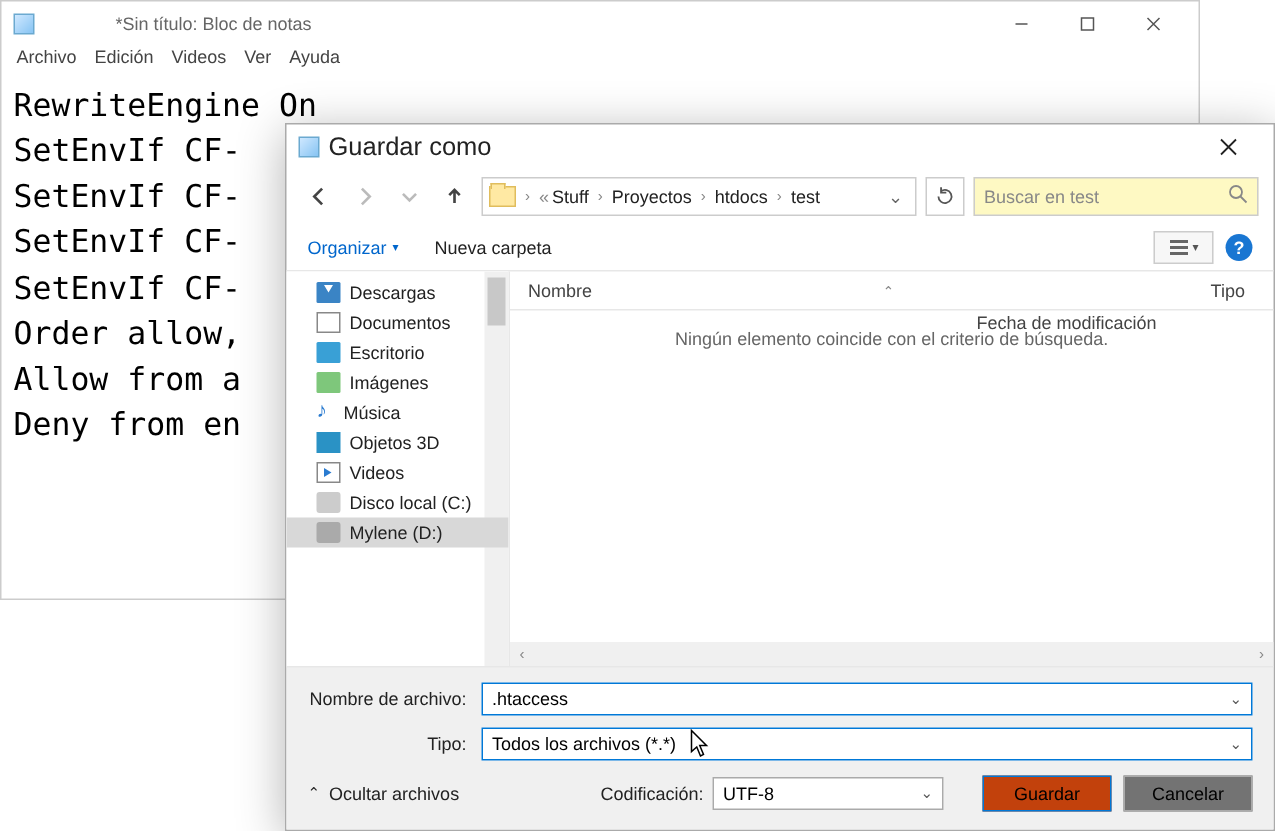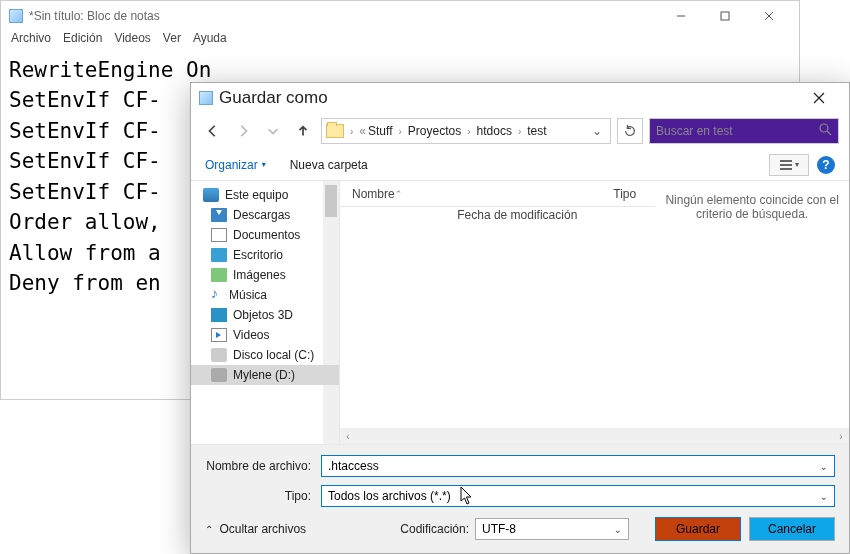--- a/index.html
+++ b/index.html
@@ -1,20 +1,20 @@
 <!DOCTYPE html>
 <html><head>
 <meta charset="utf-8">
 <style>
   * { box-sizing: border-box; margin: 0; padding: 0; font-family: "Segoe UI", Tahoma, sans-serif; }
   body { width: 850px; height: 554px; position: relative; background: #fff; overflow: hidden; font-size: 12px; }
 
   
   .notepad { position: absolute; left: 0; top: 0; width: 800px; height: 400px; border: 1px solid #ccc; background: #fff; }
-  .np-titlebar { height: 30px; display: flex; align-items: center; padding: 0 8px; color: #666; }
+  .np-titlebar { height: 30px; display: flex; align-items: center; padding: 0 8px; color: #666; gap: 48px; }
   .np-icon { width: 14px; height: 14px; background: linear-gradient(135deg,#cfe8ff,#87c4f3); border: 1px solid #6ba9d0; margin-right: 6px; }
   .np-title { flex: 1; font-size: 12px; }
   .np-winbtns { display: flex; gap: 0; }
   .np-winbtn { width: 44px; height: 28px; display: flex; align-items: center; justify-content: center; color: #555; font-size: 12px; }
   .np-winbtn svg { stroke: #555; }
   .np-menubar { height: 20px; display: flex; gap: 12px; padding: 0 10px; color: #444; font-size: 12px; }
   .np-menubar span { cursor: default; }
   .np-content { padding: 4px 8px; font-family: Consolas, monospace; font-size: 21px; white-space: pre; line-height: 1.45; }
 
   
@@ -32,21 +32,21 @@
   .navarrow svg path { stroke: #bbb; fill: none; stroke-width: 2; }
   .addrbox { flex: 1; height: 26px; border: 1px solid #ccc; background: #fff; display: flex; align-items: center; padding: 0 4px; gap: 2px; font-size: 12px; }
   .folder-ico { width: 18px; height: 14px; background: #ffe9a3; border: 1px solid #e0bd5d; position: relative; }
   .folder-ico::before { content: ""; position: absolute; top: -3px; left: 0; width: 8px; height: 3px; background: #ffe9a3; border: 1px solid #e0bd5d; border-bottom: none; }
   .crumb-sep { color: #888; padding: 0 4px; font-size: 10px; }
   .crumb { color: #222; }
   .crumb-pre { color: #888; }
   .addr-drop { margin-left: auto; color: #666; padding: 0 4px; }
   .refresh { width: 26px; height: 26px; border: 1px solid #ccc; display: flex; align-items: center; justify-content: center; background: #fff; }
   .refresh svg { width: 14px; height: 14px; }
-  .searchbox { width: 190px; height: 26px; border: 1px solid #ccc; background: #4c1d95; display: flex; align-items: center; padding: 0 6px; color: #888; gap: 6px; }
+  .searchbox { width: 190px; height: 26px; border: 1px solid #ccc; background: #fef9c3; display: flex; align-items: center; padding: 0 6px; color: #888; gap: 6px; }
   .searchbox .mag { margin-left: auto; }
 
   .sa-toolbar { height: 32px; display: flex; align-items: center; padding: 0 14px; gap: 24px; border-bottom: 1px solid #e7e7e7; }
   .org { color: #0066cc; font-size: 12px; display: flex; align-items: center; gap: 4px; }
   .org .tri { font-size: 8px; }
   .newfolder { color: #222; font-size: 12px; }
   .tb-right { margin-left: auto; display: flex; align-items: center; gap: 8px; }
   .viewbtn { width: 40px; height: 22px; border: 1px solid #ccc; display: flex; align-items: center; justify-content: center; gap: 2px; background: #f7f7f7; }
   .viewbtn svg { width: 14px; height: 14px; }
   .helpbtn { width: 18px; height: 18px; border-radius: 50%; background: #1976d2; color: #fff; font-size: 12px; font-weight: bold; display: flex; align-items: center; justify-content: center; }
@@ -63,21 +63,21 @@
   .ico-dl { background: #3a84c5; border-radius: 1px; position: relative; } .ico-dl::after{content:"";position:absolute;left:5px;top:2px;width:0;height:0;border-left:3px solid transparent;border-right:3px solid transparent;border-top:5px solid #fff;}
   .ico-doc { background: #fff; border: 1px solid #888; }
   .ico-desk { background: #39a0d6; border-radius: 1px; }
   .ico-img { background: #7ec77b; border-radius: 1px; }
   .ico-mus { width:12px; background: none; position: relative;} .ico-mus::after{content:"♪";color:#2a7bd0;font-size:14px;position:absolute;top:-3px;}
   .ico-3d { background: #2a92c5;}
   .ico-vid { background: #fff; border:1px solid #888; position:relative;} .ico-vid::after{content:"";position:absolute;left:4px;top:3px;border-left:5px solid #2a7bd0;border-top:3px solid transparent;border-bottom:3px solid transparent;}
   .ico-disk { background: #ccc; border-radius: 2px;}
   .ico-drive { background: #aaa; border-radius: 2px;}
 
-  .sa-list { flex: 1; display: flex; flex-direction: row; border-left: 1px solid #e7e7e7; position: relative; }
+  .sa-list { flex: 1; display: flex; flex-direction: column; border-left: 1px solid #e7e7e7; position: relative; }
   .sa-cols { height: 26px; display: flex; align-items: center; border-bottom: 1px solid #e7e7e7; font-size: 12px; color: #444; }
   .sa-cols .col { padding: 0 12px; border-right: 1px solid transparent; }
   .col-name { flex: 1; display: flex; align-items: center; justify-content: space-between; } .col-name .caret{font-size:9px;color:#888;margin-right:30px;}
   .col-date { width: 150px; margin-top: 43px; }
   .col-type { width: 60px; text-align: center; }
   .sa-empty { text-align: center; color: #666; font-size: 12px; padding-top: 12px; }
   .hscroll { position: absolute; left: 0; right: 0; bottom: 0; height: 16px; background: #f0f0f0; display: flex; align-items: center; }
   .hscroll .arrow { width: 16px; text-align: center; color: #888; font-size: 10px; }
   .hscroll .track { flex: 1; height: 16px; position: relative; }
 
@@ -88,21 +88,21 @@
   .form-row .field.typefield { border-color: #0078d7; }
   .form-row .field .caret { margin-left: auto; color: #555; font-size: 10px; }
   .field .caret-txt{font-family:monospace; border-left:1px solid #000; animation: blink 1s steps(1) infinite; margin-left:1px;}
   @keyframes blink{50%{border-color:transparent;}}
   .bottom-row { display: flex; align-items: center; margin-top: 10px; }
   .hidefolders { font-size: 12px; color: #222; display: flex; align-items: center; gap: 6px; }
   .hidefolders .chev { font-size: 10px; }
   .enc-label { margin-left: auto; font-size: 12px; color: #222; margin-right: 6px; }
   .enc-select { width: 154px; height: 22px; border: 1px solid #aaa; background: #fff; font-size: 12px; display: flex; align-items: center; padding: 0 6px; margin-right: 18px; }
   .enc-select .caret { margin-left: auto; font-size: 10px; color: #555; }
-  .dlg-btn { width: 86px; height: 24px; border: 1px solid #aaa; background: #0ea5e9; font-size: 12px; display: flex; align-items: center; justify-content: center; margin-left: 8px; }
+  .dlg-btn { width: 86px; height: 24px; border: 1px solid #aaa; background: #737373; font-size: 12px; display: flex; align-items: center; justify-content: center; margin-left: 8px; }
   .dlg-btn.default { border: 1px solid #0078d7; background: #c2410c; }
 
   .cursor { position: absolute; left: 460px; top: 486px; width: 14px; height: 20px; pointer-events: none; z-index: 100; }
 </style>
 </head>
 <body>
 
 <div class="notepad">
   <div class="np-titlebar">
     <div class="np-icon"></div>
@@ -218,24 +218,20 @@
         <span style="font-size:8px;color:#555;">▾</span>
       </div>
       <div class="helpbtn">?</div>
     </div>
   </div>
 
   <div class="sa-body">
     <div class="sa-tree">
       <div class="scrollgutter"></div>
       <div class="scrollthumb"></div>
-      <div class="tree-item root">
-          <div class="ti-ico ico-pc"></div>
-          <span>Este equipo</span>
-        </div>
       <div class="tree-item">
           <div class="ti-ico ico-dl"></div>
           <span>Descargas</span>
         </div>
       <div class="tree-item">
           <div class="ti-ico ico-doc"></div>
           <span>Documentos</span>
         </div>
       <div class="tree-item">
           <div class="ti-ico ico-desk"></div>

